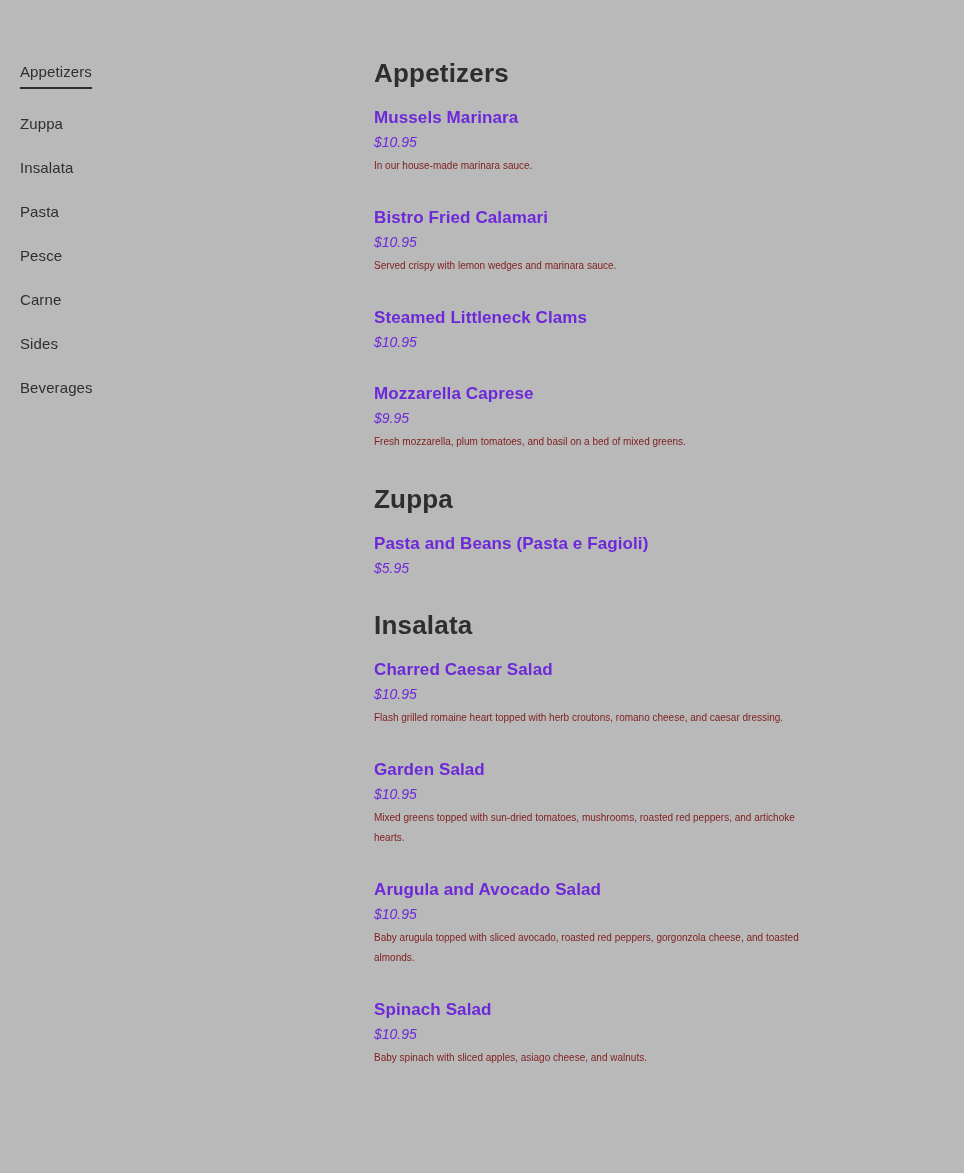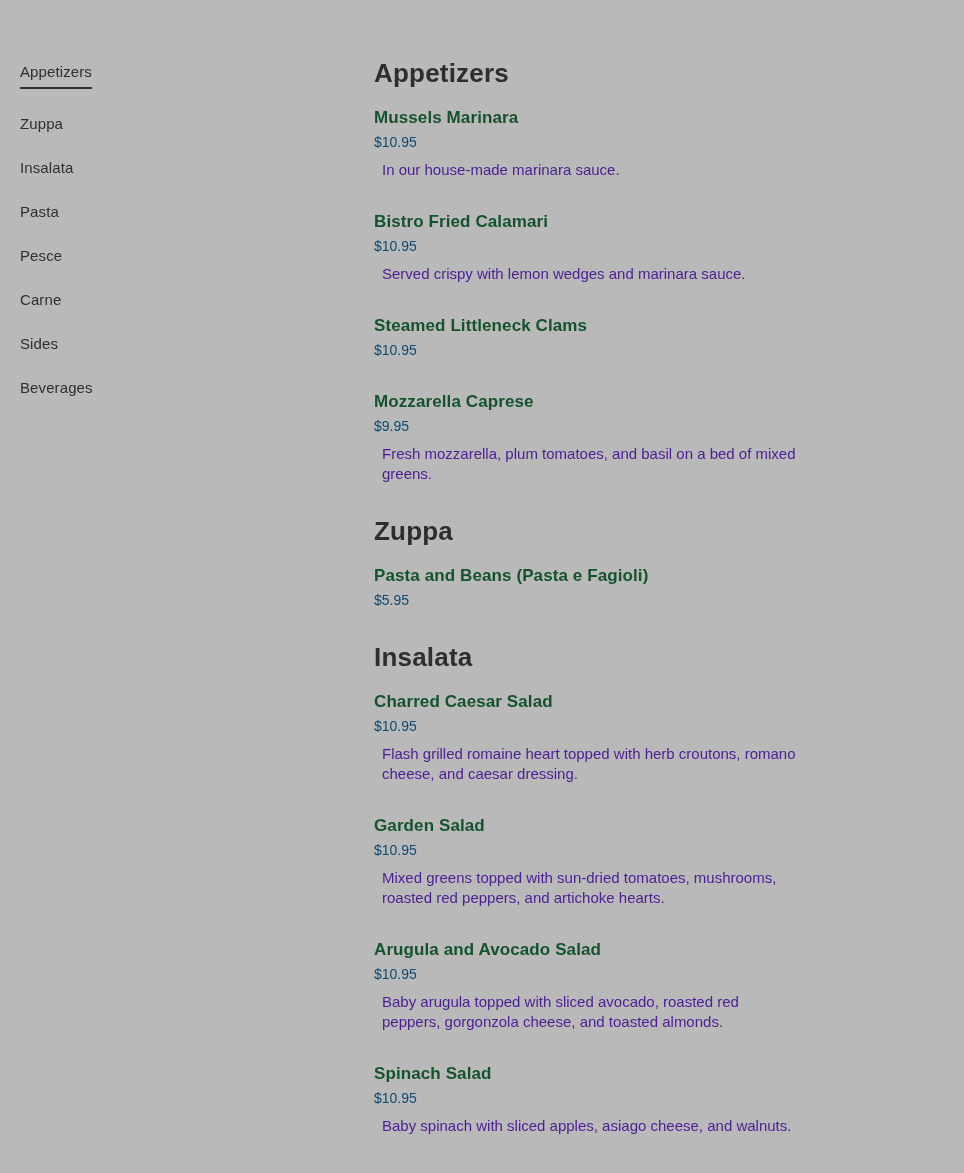--- a/index.html
+++ b/index.html
@@ -62,35 +62,36 @@
   }
   .menu-item {
     margin-bottom: 30px;
   }
   .item-name {
     margin: 0;
     font-size: 17px;
     line-height: 24px;
     font-weight: 600;
     letter-spacing: 0.1px;
-    color: #14532d;
+    color: #6d28d9;
   }
   .item-price {
     margin: 2px 0 4px 0;
     font-size: 14px;
     line-height: 20px;
     font-weight: 400;
-    color: #0c4a6e;
+    color: #6d28d9;
+    font-style: italic;
   }
   .item-desc {
-    margin: 8px;
-    font-size: 15px;
+    margin: 0;
+    font-size: 10px;
     line-height: 20px;
     font-weight: 400;
-    color: #4c1d95;
+    color: #7f1d1d;
   }
 </style>
 </head>
 <body>
 
 <div class="layout">
 
   <nav class="sidebar">
       <a class="nav-item active" href="#">
     <span class="nav-label">Appetizers</span>

